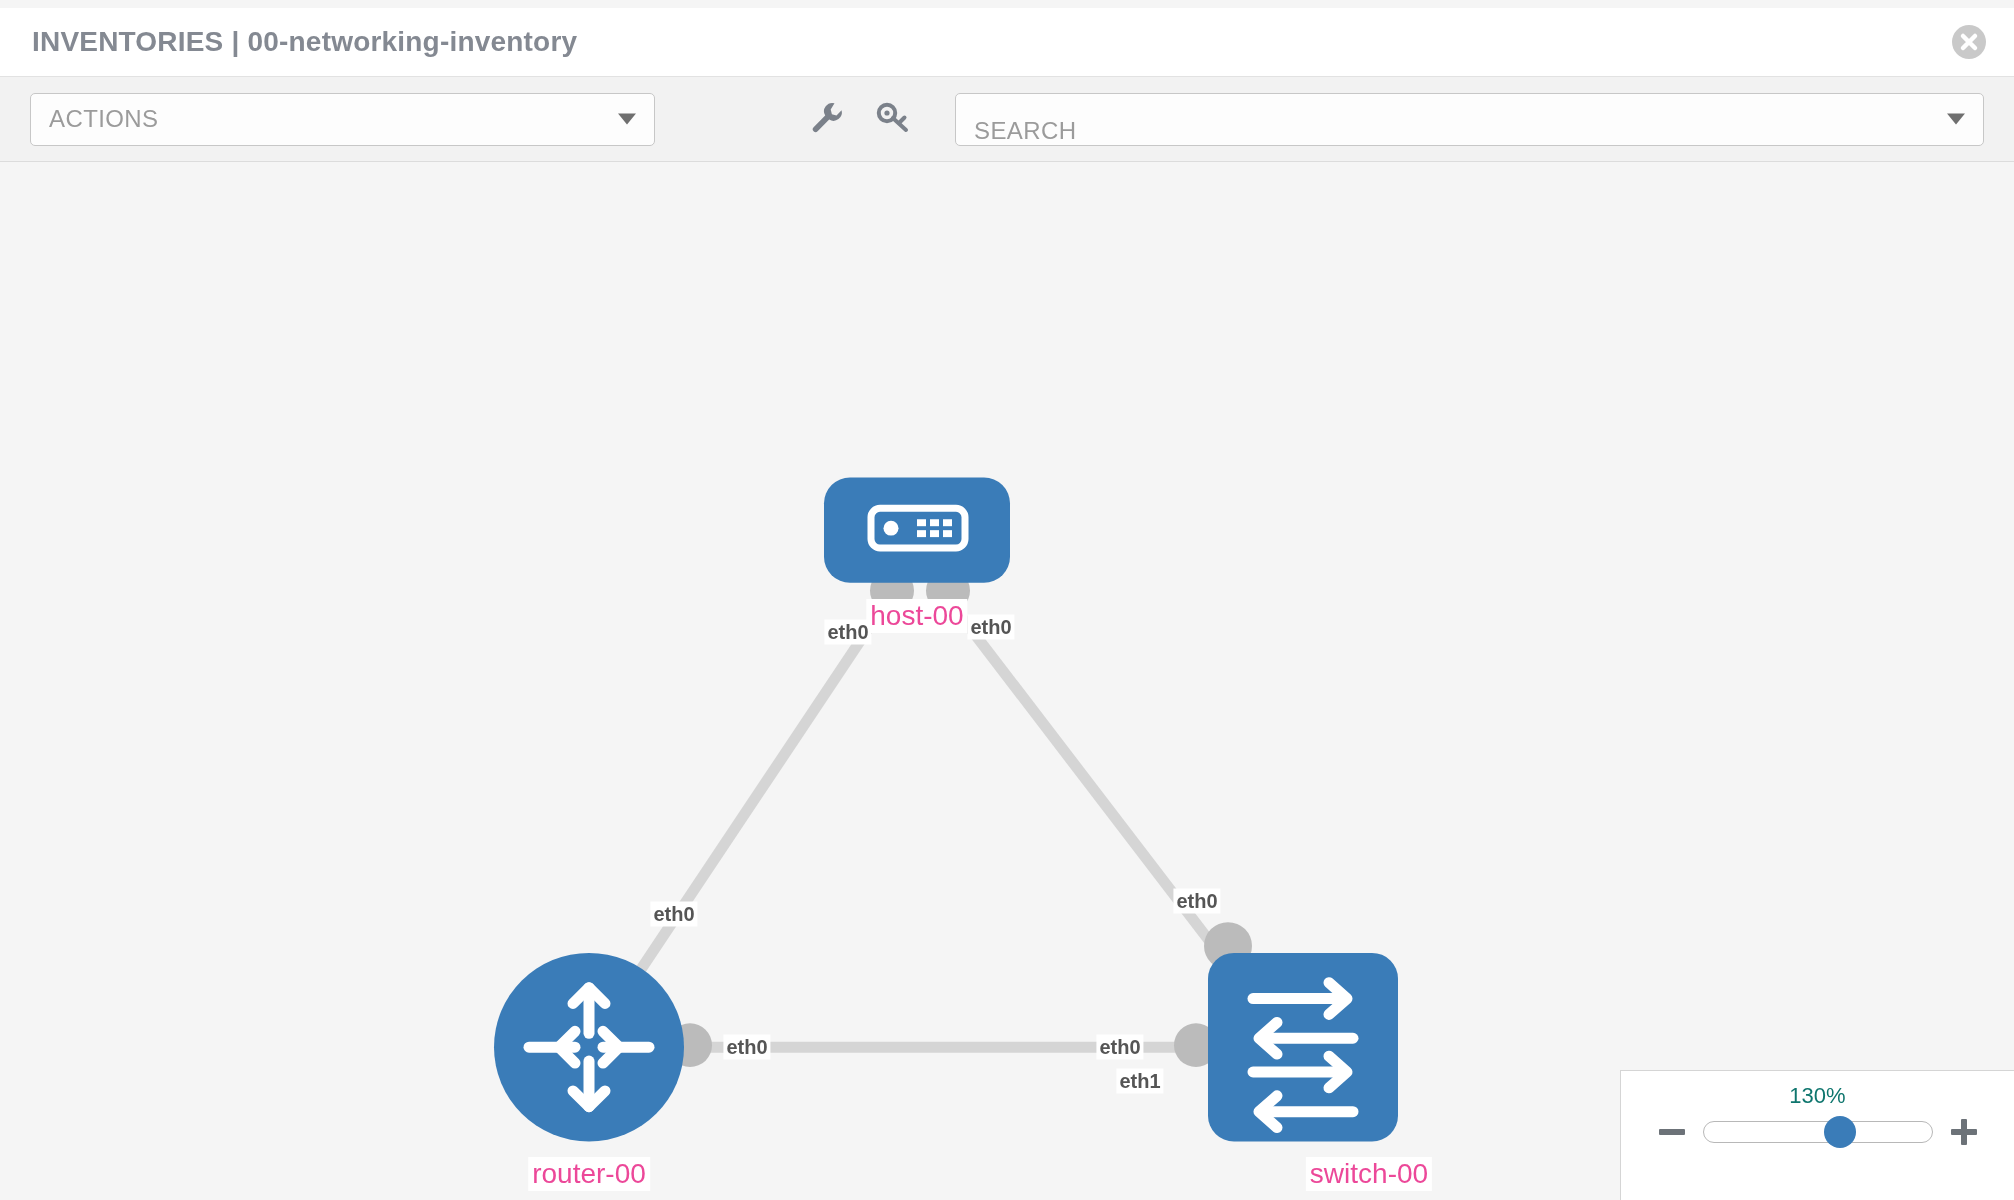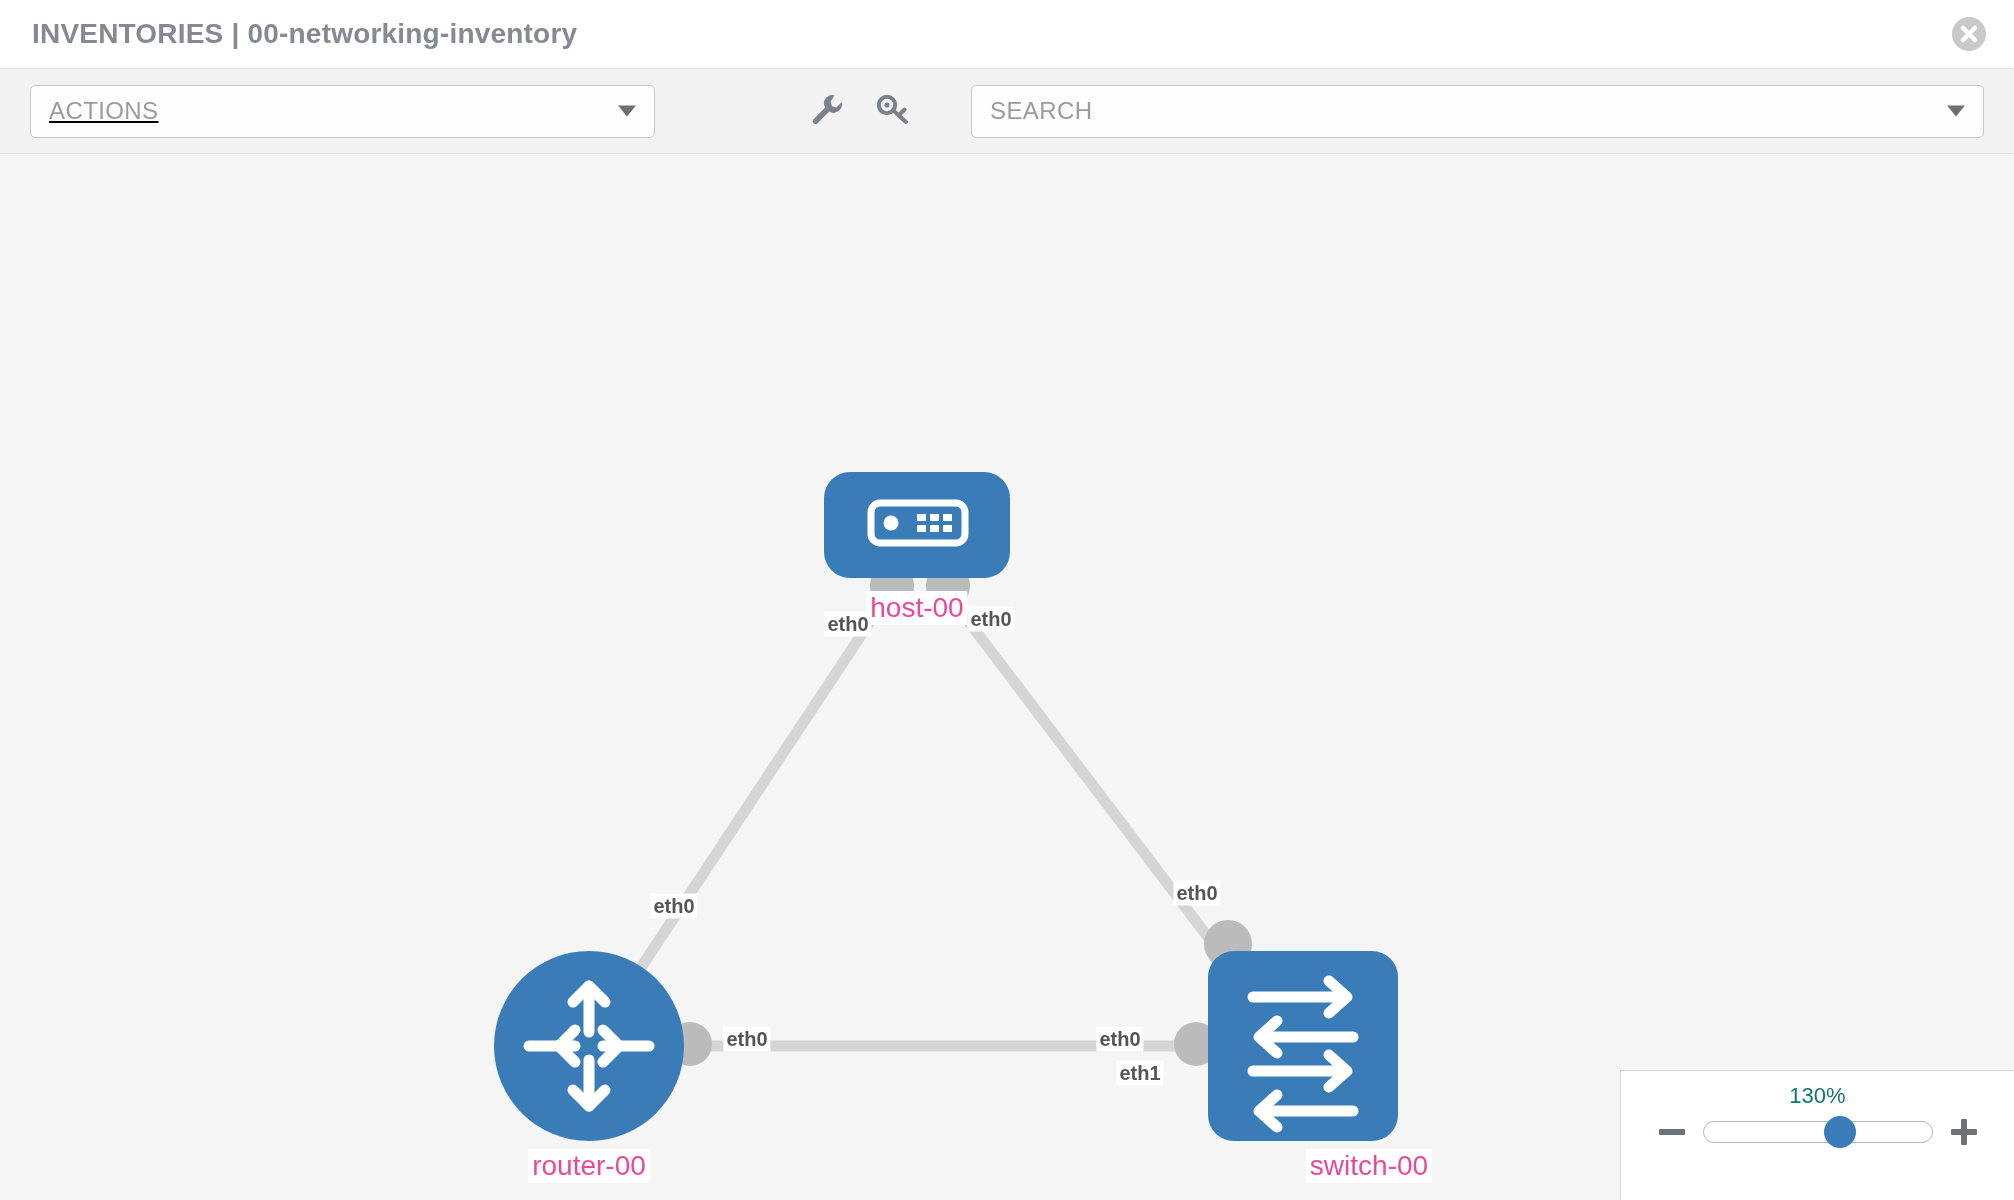--- a/index.html
+++ b/index.html
@@ -17,20 +17,21 @@
   }
 
   
   .header {
     position: relative;
     height: 69px;
     background: #ffffff;
     border-bottom: 1px solid #e2e2e2;
     display: flex; align-items: center;
     flex: 0 0 auto;
+    margin-top: 8px;
   }
   .header-title {
     margin-left: 32px;
     font-size: 28px;
     font-weight: bold;
     color: #848992;
     letter-spacing: 0.2px;
     white-space: nowrap;
   }
   .close-btn {
@@ -69,22 +70,22 @@
   }
   .select-box .caret {
     position: absolute;
     right: 18px; top: 50%;
     transform: translateY(-50%);
     width: 0; height: 0;
     border-left: 9px solid transparent;
     border-right: 9px solid transparent;
     border-top: 11px solid #6f6f6f;
   }
-  #actions-select { width: 625px; text-decoration: underline; }
-  #search-select { flex: 1 1 auto; margin-left: 16px; }
+  #actions-select { width: 625px; }
+  #search-select { flex: 1 1 auto; margin-left: 0; align-items: flex-end; }
 
   .tool-icons {
     display: flex; align-items: center;
     gap: 28px;
     margin-left: 150px;
     margin-right: 42px;
   }
   .tool-icon { cursor: pointer; display: block; }
 
   

